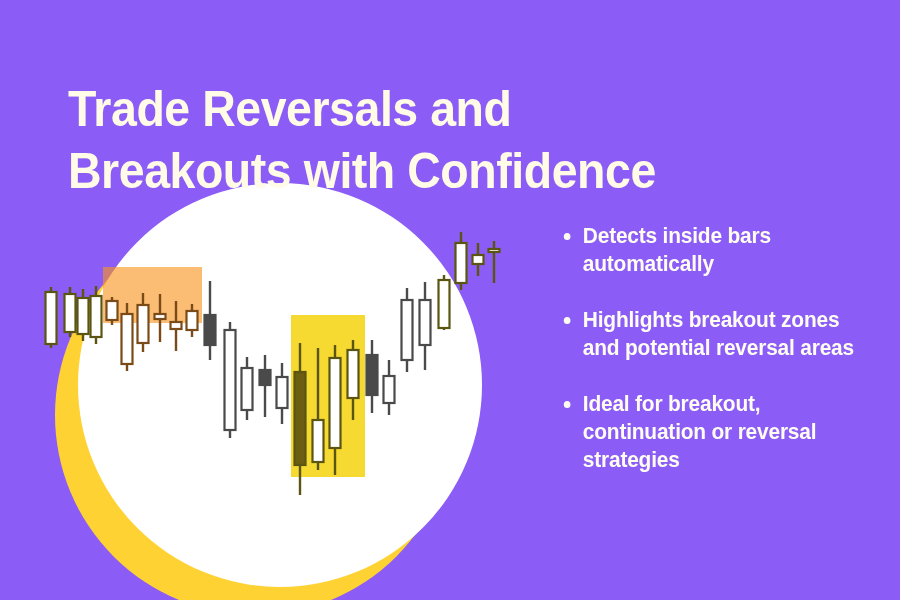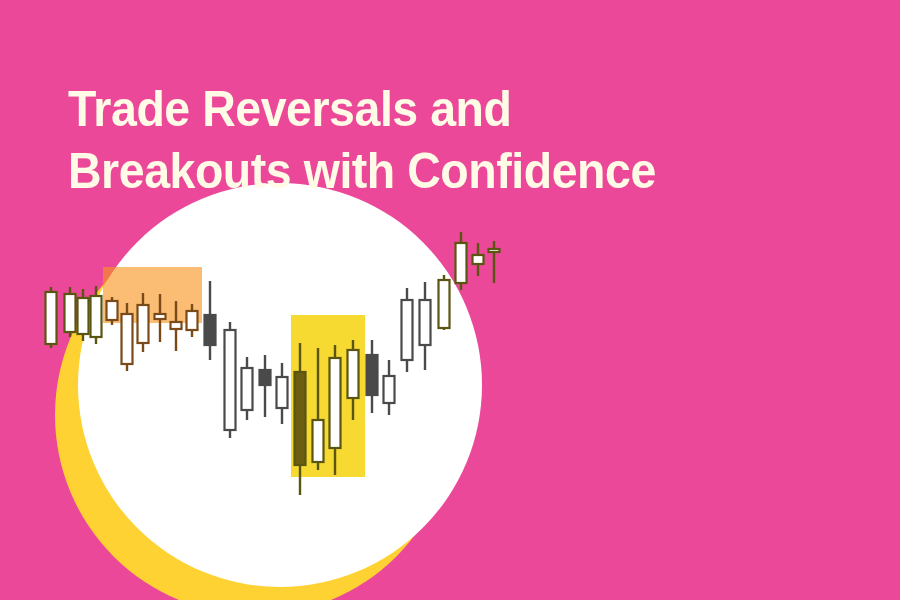--- a/index.html
+++ b/index.html
@@ -11,21 +11,21 @@
     width: 900px;
     height: 600px;
     overflow: hidden;
     font-family: "Liberation Sans", sans-serif;
     background: #FFC400;
   }
   #stage {
     position: relative;
     width: 900px;
     height: 600px;
-    background: #ec4899;
+    background: #8b5cf6;
     overflow: hidden;
   }
 
   
   #headline {
     position: absolute;
     left: 68px;
     top: 44px;
     width: 700px;
     color: #FFFBE6;
@@ -206,14 +206,19 @@
           <g>
             <line x1="494" x2="494" y1="241" y2="283" stroke="#5B5512" stroke-width="2.4"></line>
             <rect x="488.5" y="249" width="11" height="3" fill="#FFFFFF" stroke="#5B5512" stroke-width="2.2"></rect>
           </g>
         </g>
     </svg>
   </div>
 
   <h1 id="headline"><span class="hl-line">Trade Reversals and</span><span class="hl-line">Breakouts with Confidence</span></h1>
 
+  <ul id="features" style="list-style:none;margin:0;padding:0;">
+      <li class="feature-item"><span class="feature-bullet"></span><span>Detects inside bars automatically</span></li>
+      <li class="feature-item"><span class="feature-bullet"></span><span>Highlights breakout zones and potential reversal areas</span></li>
+      <li class="feature-item"><span class="feature-bullet"></span><span>Ideal for breakout, continuation or reversal strategies</span></li>
+    </ul>
 
 </div>
 
 </body></html>

